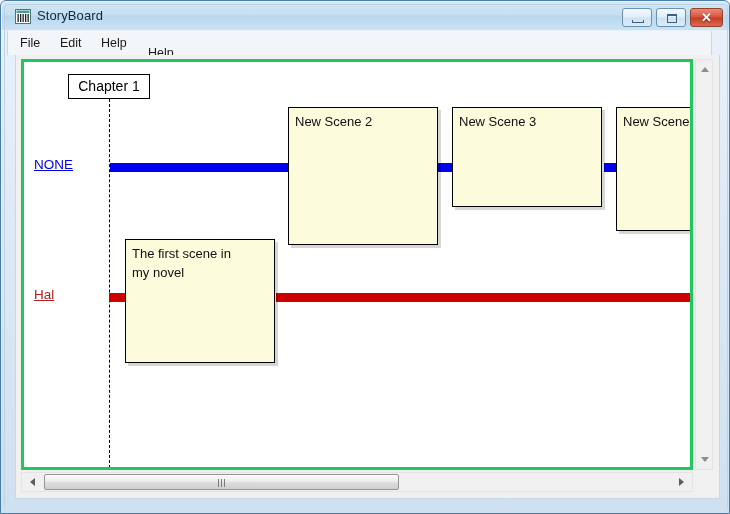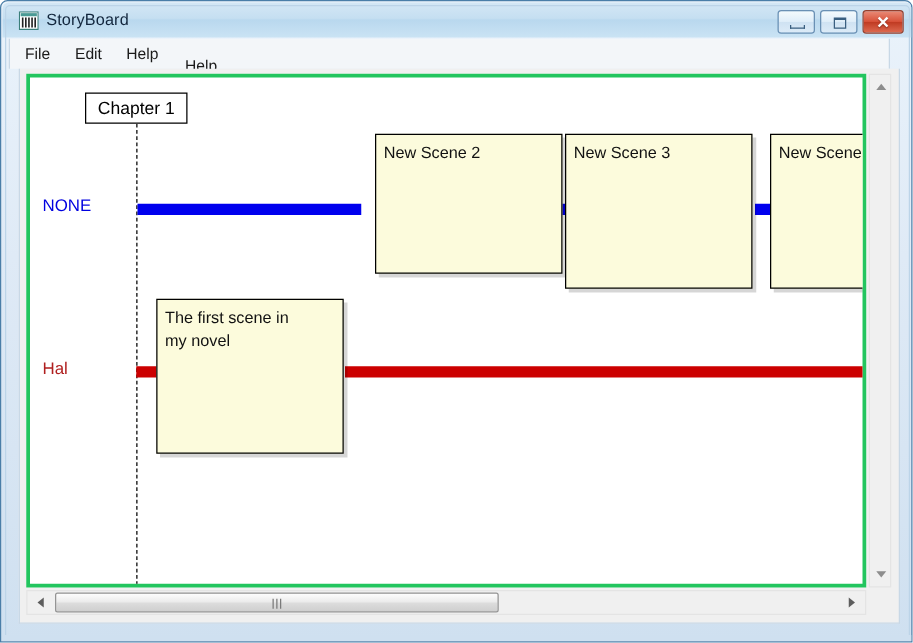--- a/index.html
+++ b/index.html
@@ -158,20 +158,21 @@
     color: #000000;
     line-height: 23px;
     white-space: nowrap;
   }
 
   
   .row-label {
     position: absolute;
     font-size: 13.5px;
     white-space: nowrap;
+    text-decoration: underline;
   }
   #label-none { left: 10px; top: 95px; color: #0000e0; }
   #label-hal  { left: 10px; top: 225px; color: #b02020; }
 
   
   .timeline-bar {
     position: absolute;
     height: 9px;
   }
 
@@ -316,24 +317,24 @@
     <div id="canvas-frame">
 
       <div id="chapter-line"></div>
       <div id="chapter-box">Chapter 1</div>
 
       <div id="rows-layer">
           <div class="row-label" id="label-none" style="left: 10px; top: 95px; color: rgb(0, 0, 224);">NONE</div>
           <div class="timeline-bar" style="left: 86px; top: 101px; width: 179px; background: rgb(0, 0, 238);"></div>
           <div class="timeline-bar" style="left: 410px; top: 101px; width: 18px; background: rgb(0, 0, 238);"></div>
           <div class="timeline-bar" style="left: 580px; top: 101px; width: 18px; background: rgb(0, 0, 238);"></div>
-          <div class="scene-box" style="left: 264px; top: 45px; width: 150px; height: 112px; margin-left: 12px;">
+          <div class="scene-box" style="left: 264px; top: 45px; width: 150px; height: 138px;">
             <div class="scene-text">New Scene 2</div>
           </div>
-          <div class="scene-box" style="left: 428px; top: 45px; width: 150px; height: 124px;">
+          <div class="scene-box" style="left: 428px; top: 45px; width: 150px; height: 100px;">
             <div class="scene-text">New Scene 3</div>
           </div>
           <div class="scene-box" style="left: 592px; top: 45px; width: 150px; height: 124px;">
             <div class="scene-text">New Scene 4</div>
           </div>
           <div class="row-label" id="label-hal" style="left: 10px; top: 225px; color: rgb(176, 32, 32);">Hal</div>
           <div class="timeline-bar" style="left: 85px; top: 231px; width: 17px; background: rgb(204, 0, 0);"></div>
           <div class="timeline-bar" style="left: 252px; top: 231px; width: 420px; background: rgb(204, 0, 0);"></div>
           <div class="scene-box" style="left: 101px; top: 177px; width: 150px; height: 124px;">
             <div class="scene-text">The first scene in

